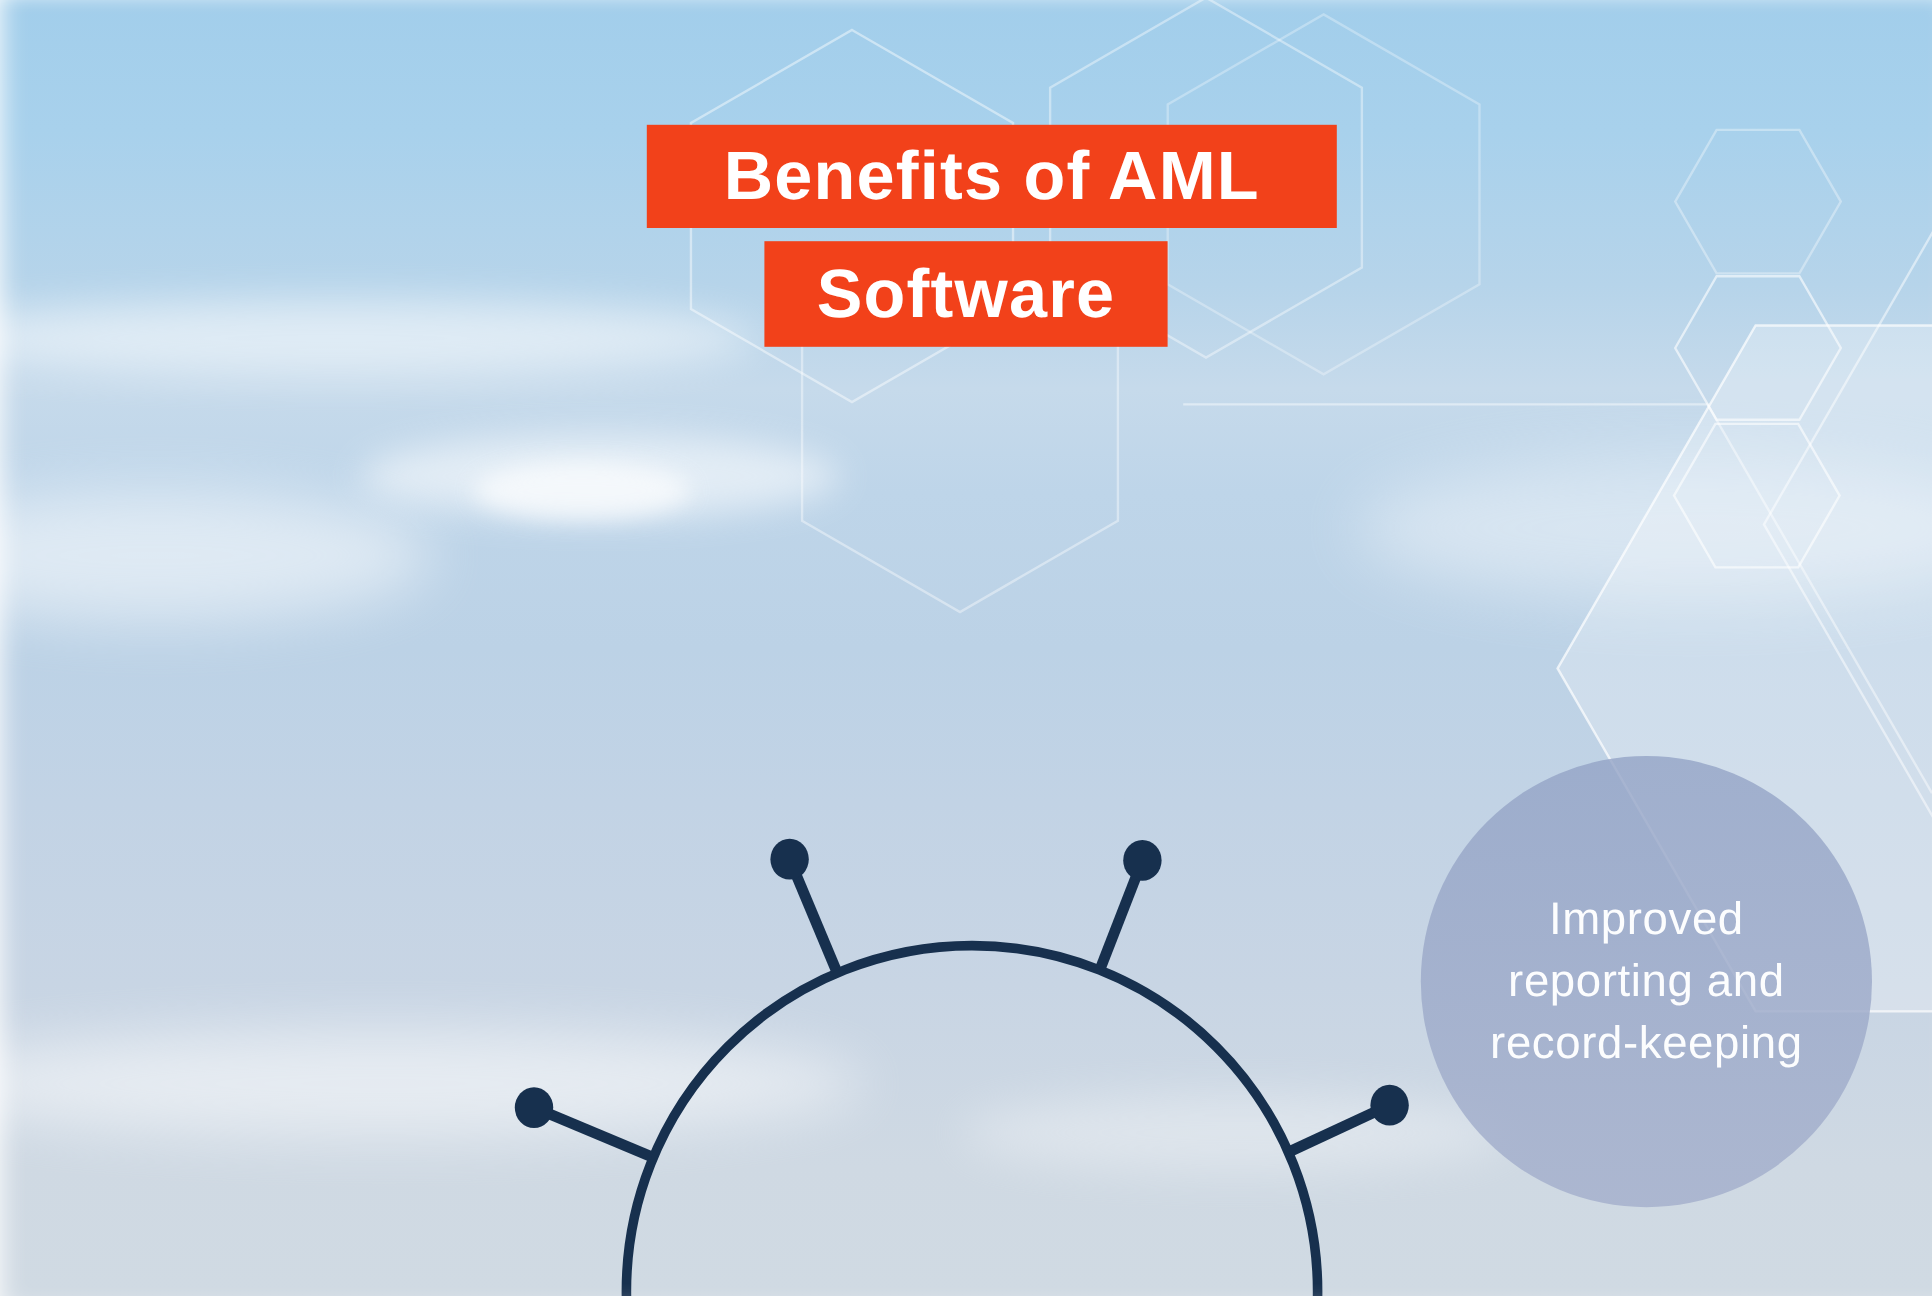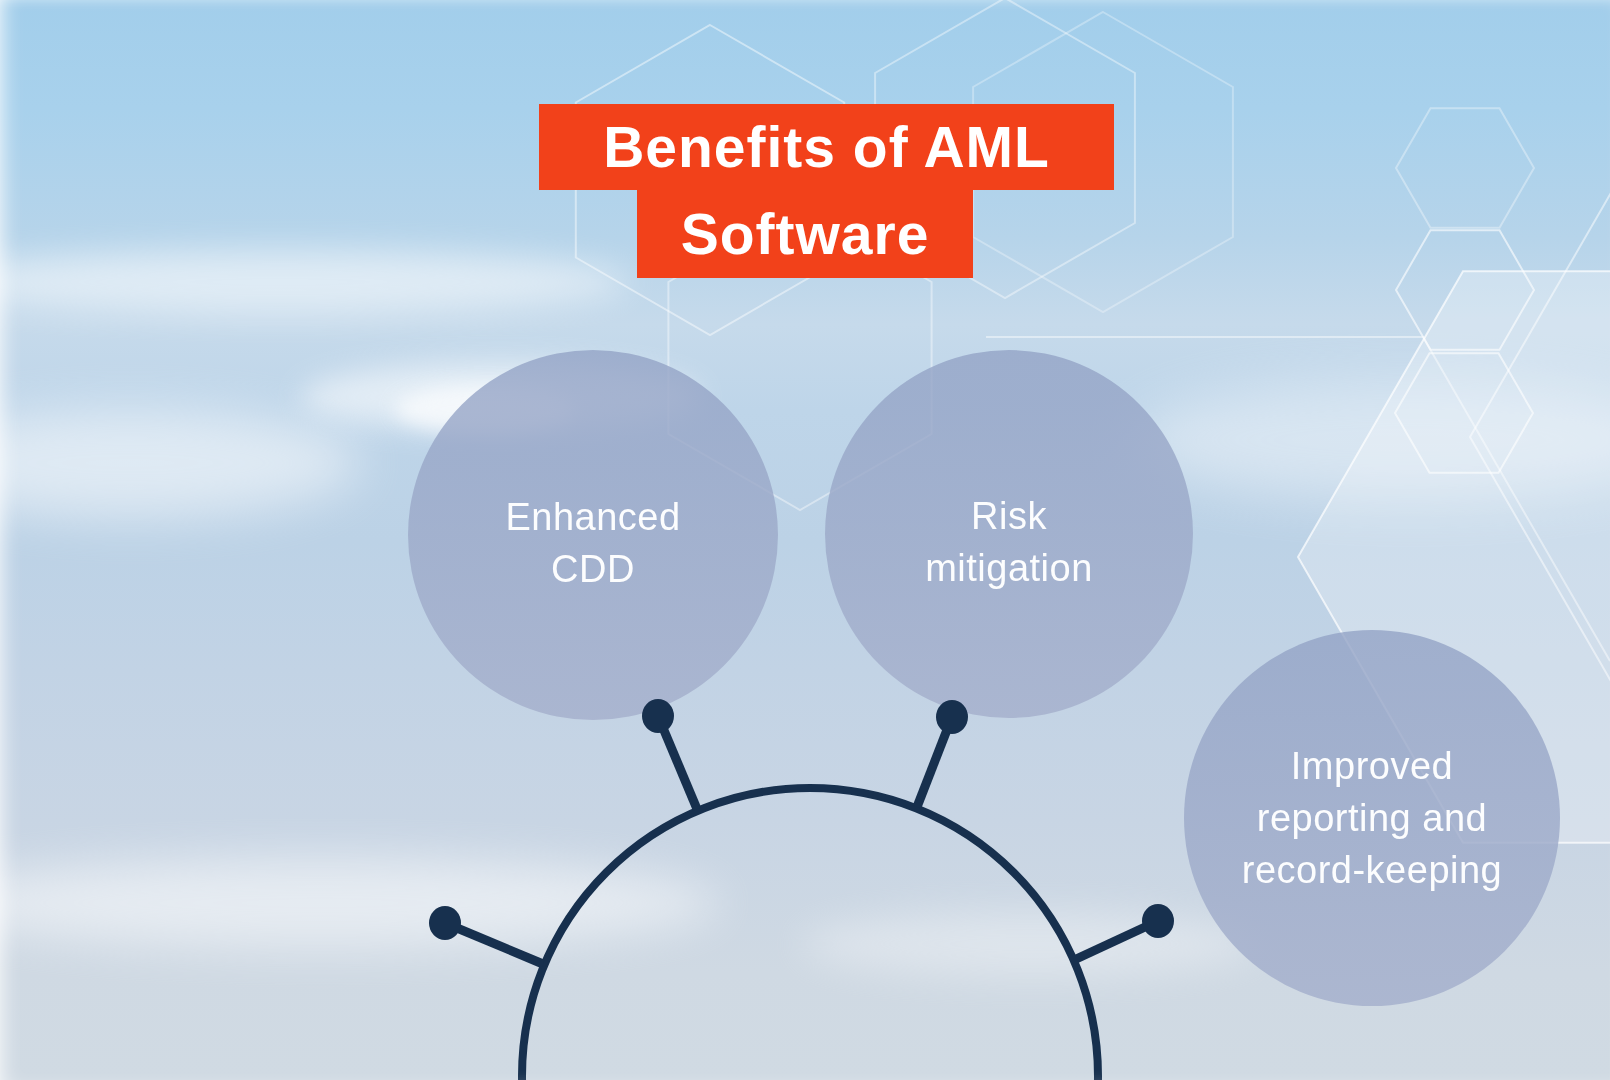--- a/index.html
+++ b/index.html
@@ -99,20 +99,21 @@
     justify-content: center;
   }
   .title-line-1 {
     margin-top: 104px;
     height: 86px;
     padding: 0 64px;
     font-size: 57px;
     margin-left: 43px;
   }
   .title-line-2 {
+    margin-top: 11px;
     height: 88px;
     padding: 0 44px;
     font-size: 57px;
   }
 </style>
 </head>
 <body>
 
 <div class="canvas">
 
@@ -134,28 +135,20 @@
       <polygon opacity="0.30" points="1103,12 1232.9,87 1232.9,237 1103,312 973.1,237 973.1,87"></polygon>
       <polygon opacity="0.35" points="1396,168 1430.5,108.2 1499.5,108.2 1534,168 1499.5,227.8 1430.5,227.8"></polygon>
       <polygon opacity="0.60" points="1396,290 1430.5,230.2 1499.5,230.2 1534,290 1499.5,349.8 1430.5,349.8"></polygon>
       <polygon opacity="0.60" points="1395,413 1429.5,353.2 1498.5,353.2 1533,413 1498.5,472.8 1429.5,472.8"></polygon>
       <path opacity="0.45" d="M 986,337 L 1423,337 L 1610,661"></path>
       <polygon opacity="0.50" points="1470,437 1640,142.6 1980,142.6 2150,437 1980,731.4 1640,731.4"></polygon>
     </g>
     <polygon fill="rgba(255,255,255,0.26)" stroke="rgba(255,255,255,0.7)" stroke-width="2" points="1298,557 1463,271.2 1793,271.2 1958,557 1793,842.8 1463,842.8"></polygon>
   </svg>
 
-  <div class="bubble bubble-cdd">
-    <div class="bubble-label">Enhanced
-CDD</div>
-  </div>
-  <div class="bubble bubble-risk">
-    <div class="bubble-label">Risk
-mitigation</div>
-  </div>
   <div class="bubble bubble-reporting">
     <div class="bubble-label">Improved
 reporting and
 record-keeping</div>
   </div>
 
   <svg class="diagram-svg" width="1610" height="1080" viewBox="0 0 1610 1080">
     <circle cx="810" cy="1076" r="288" fill="none" stroke="#17304e" stroke-width="8"></circle>
     <g stroke="#17304e" stroke-width="9">
       <line x1="445" y1="923" x2="543" y2="964"></line>

